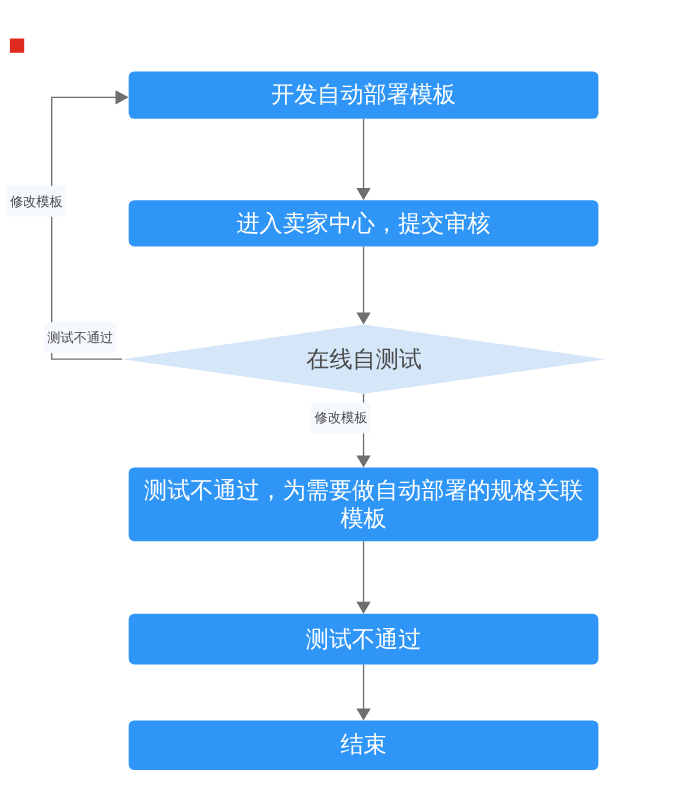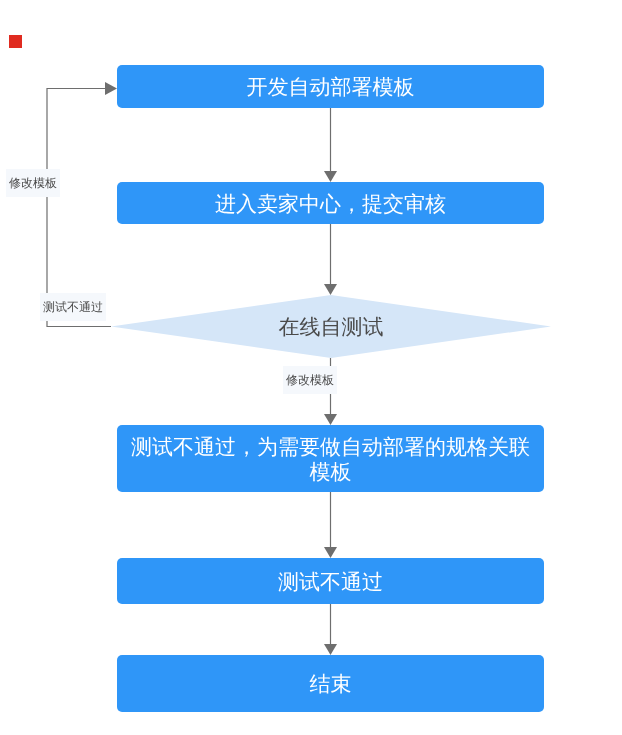--- a/index.html
+++ b/index.html
@@ -21,21 +21,21 @@
     color:var(--node-text,#ffffff);
     font-size:21px;line-height:25px;
     display:flex;align-items:center;justify-content:center;
     text-align:center;white-space:pre-line;
     box-sizing:border-box;padding:12px 10px;
   }
   .node-1{top:65px;height:43px;}
   .node-2{top:182px;height:42px;}
   .node-4{top:425px;height:67px;}
   .node-5{top:558px;height:46px;}
-  .node-6{top:655px;height:57px;}
+  .node-6{top:655px;height:45px;}
   .diamond-label{
     position:absolute;left:111px;top:295px;width:440px;height:63px;
     display:flex;align-items:center;justify-content:center;
     color:var(--ink,#4a4a4a);font-size:21px;
   }
   .edge-label{
     position:absolute;
     background:var(--label-bg,#f5f8fc);
     color:var(--ink,#4a4a4a);
     font-size:12px;line-height:24px;

